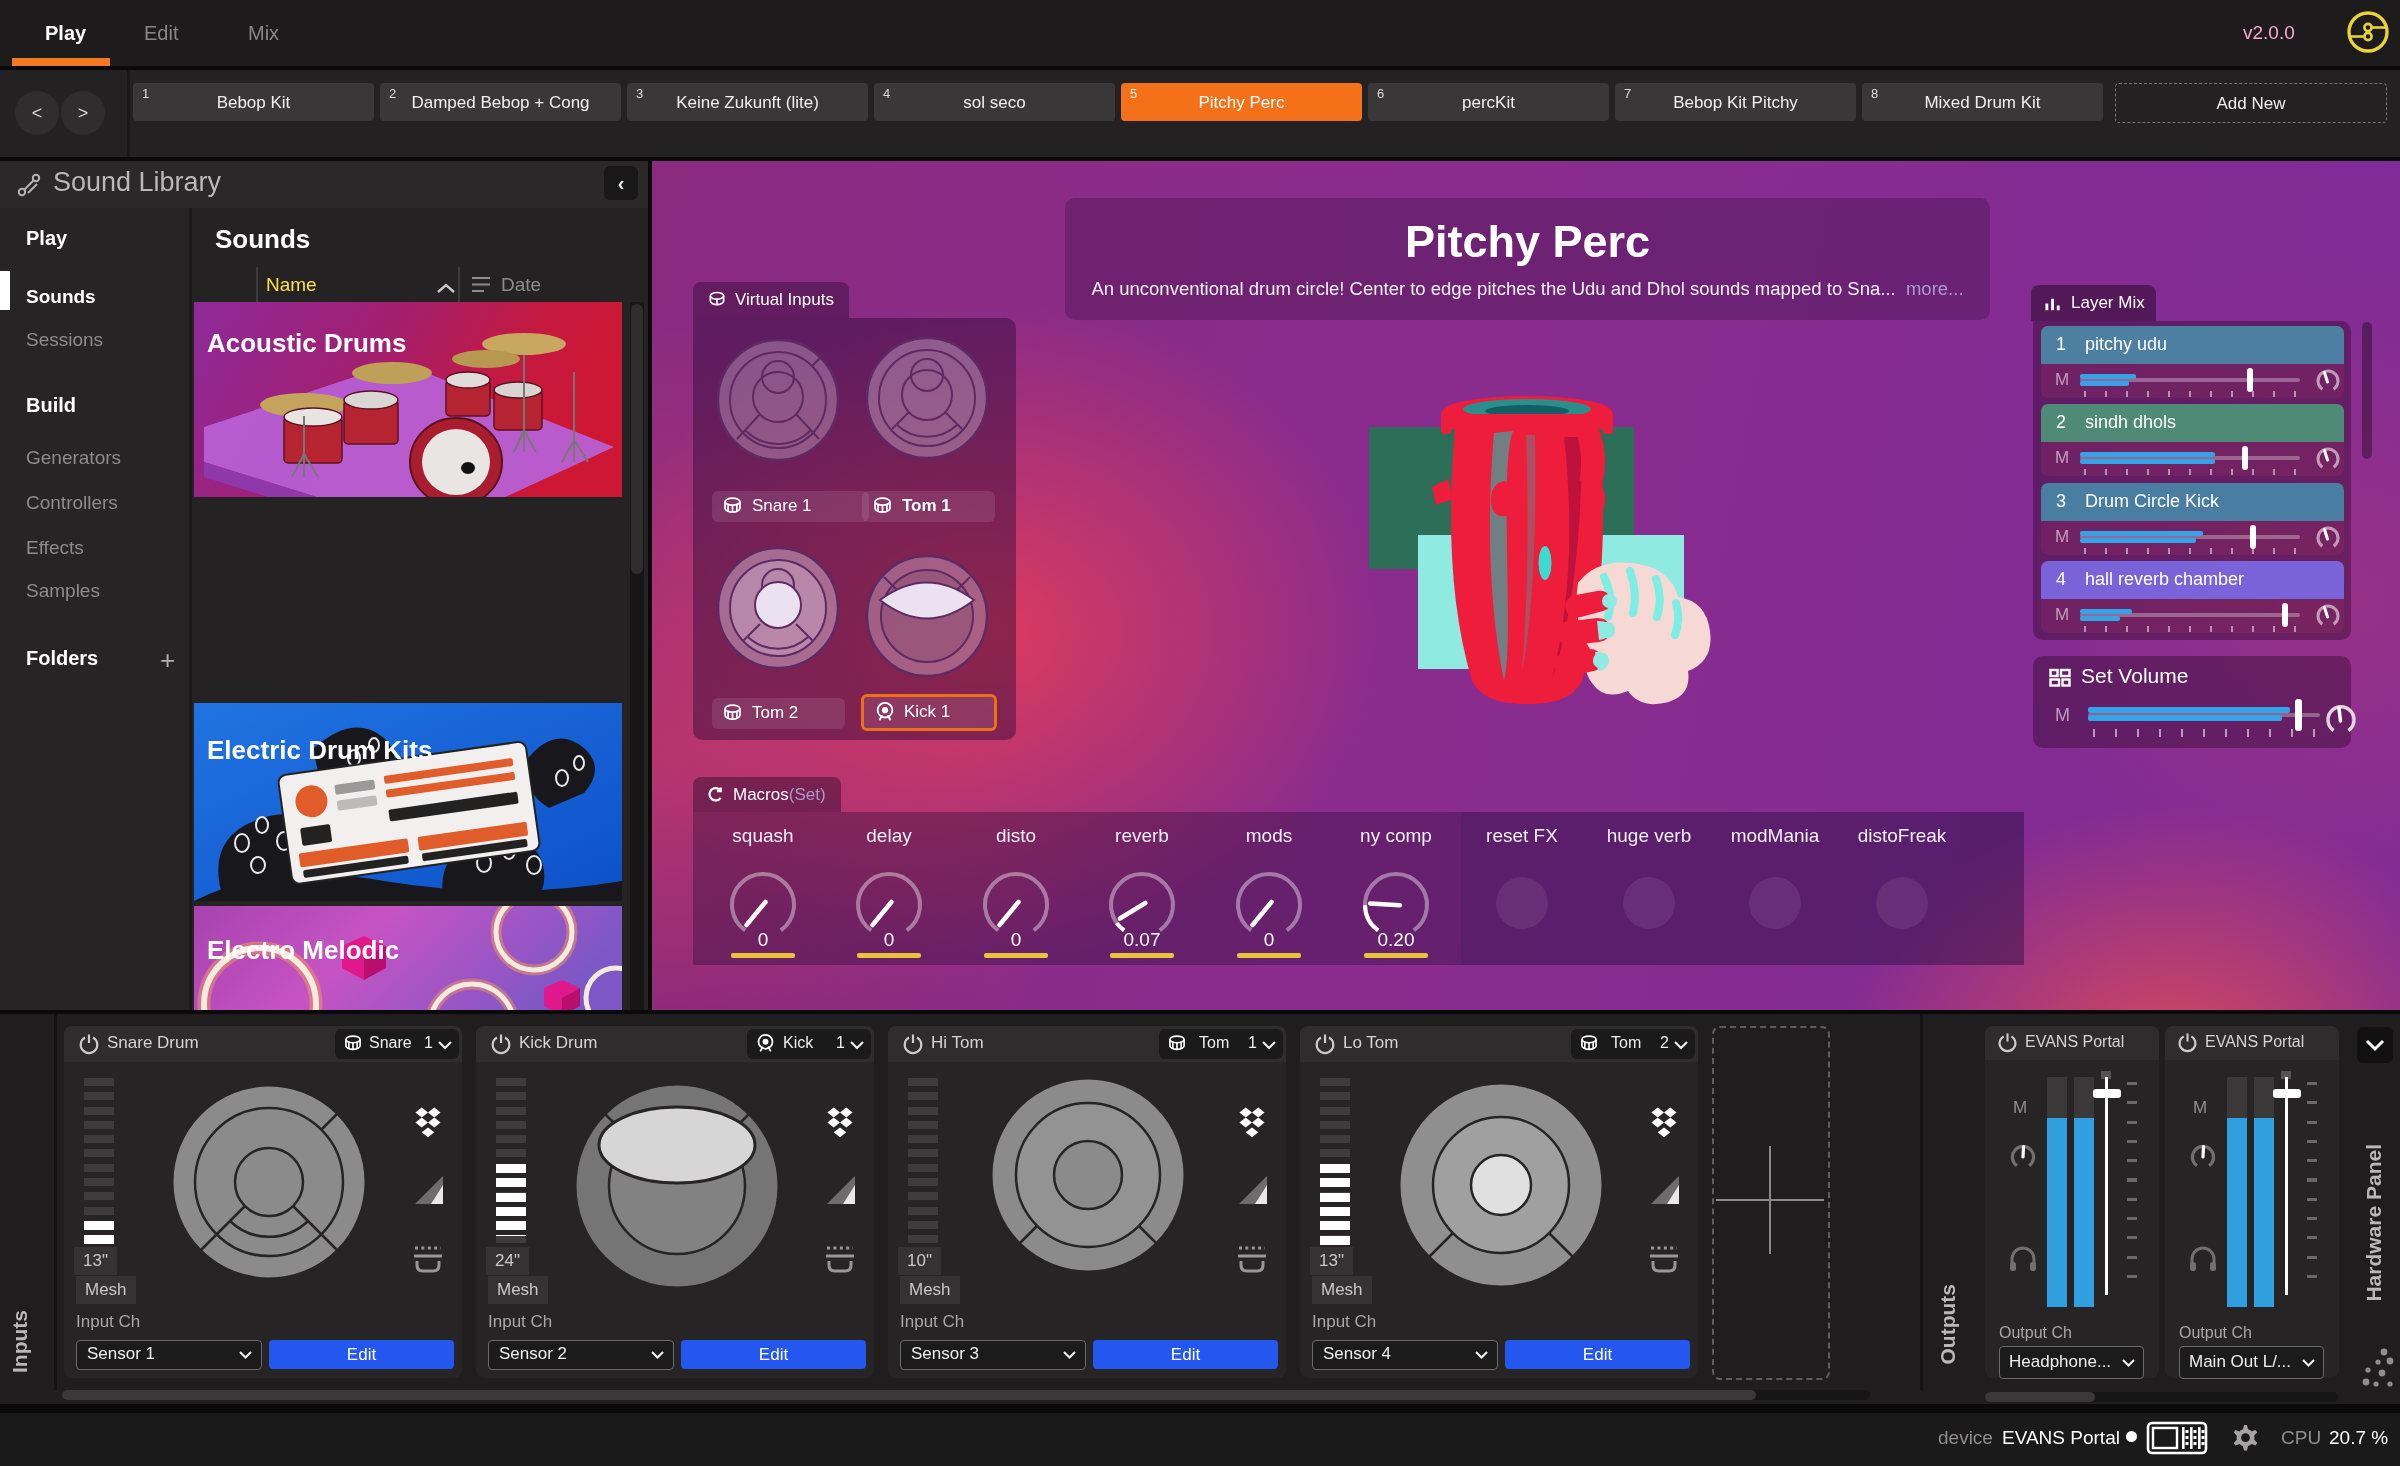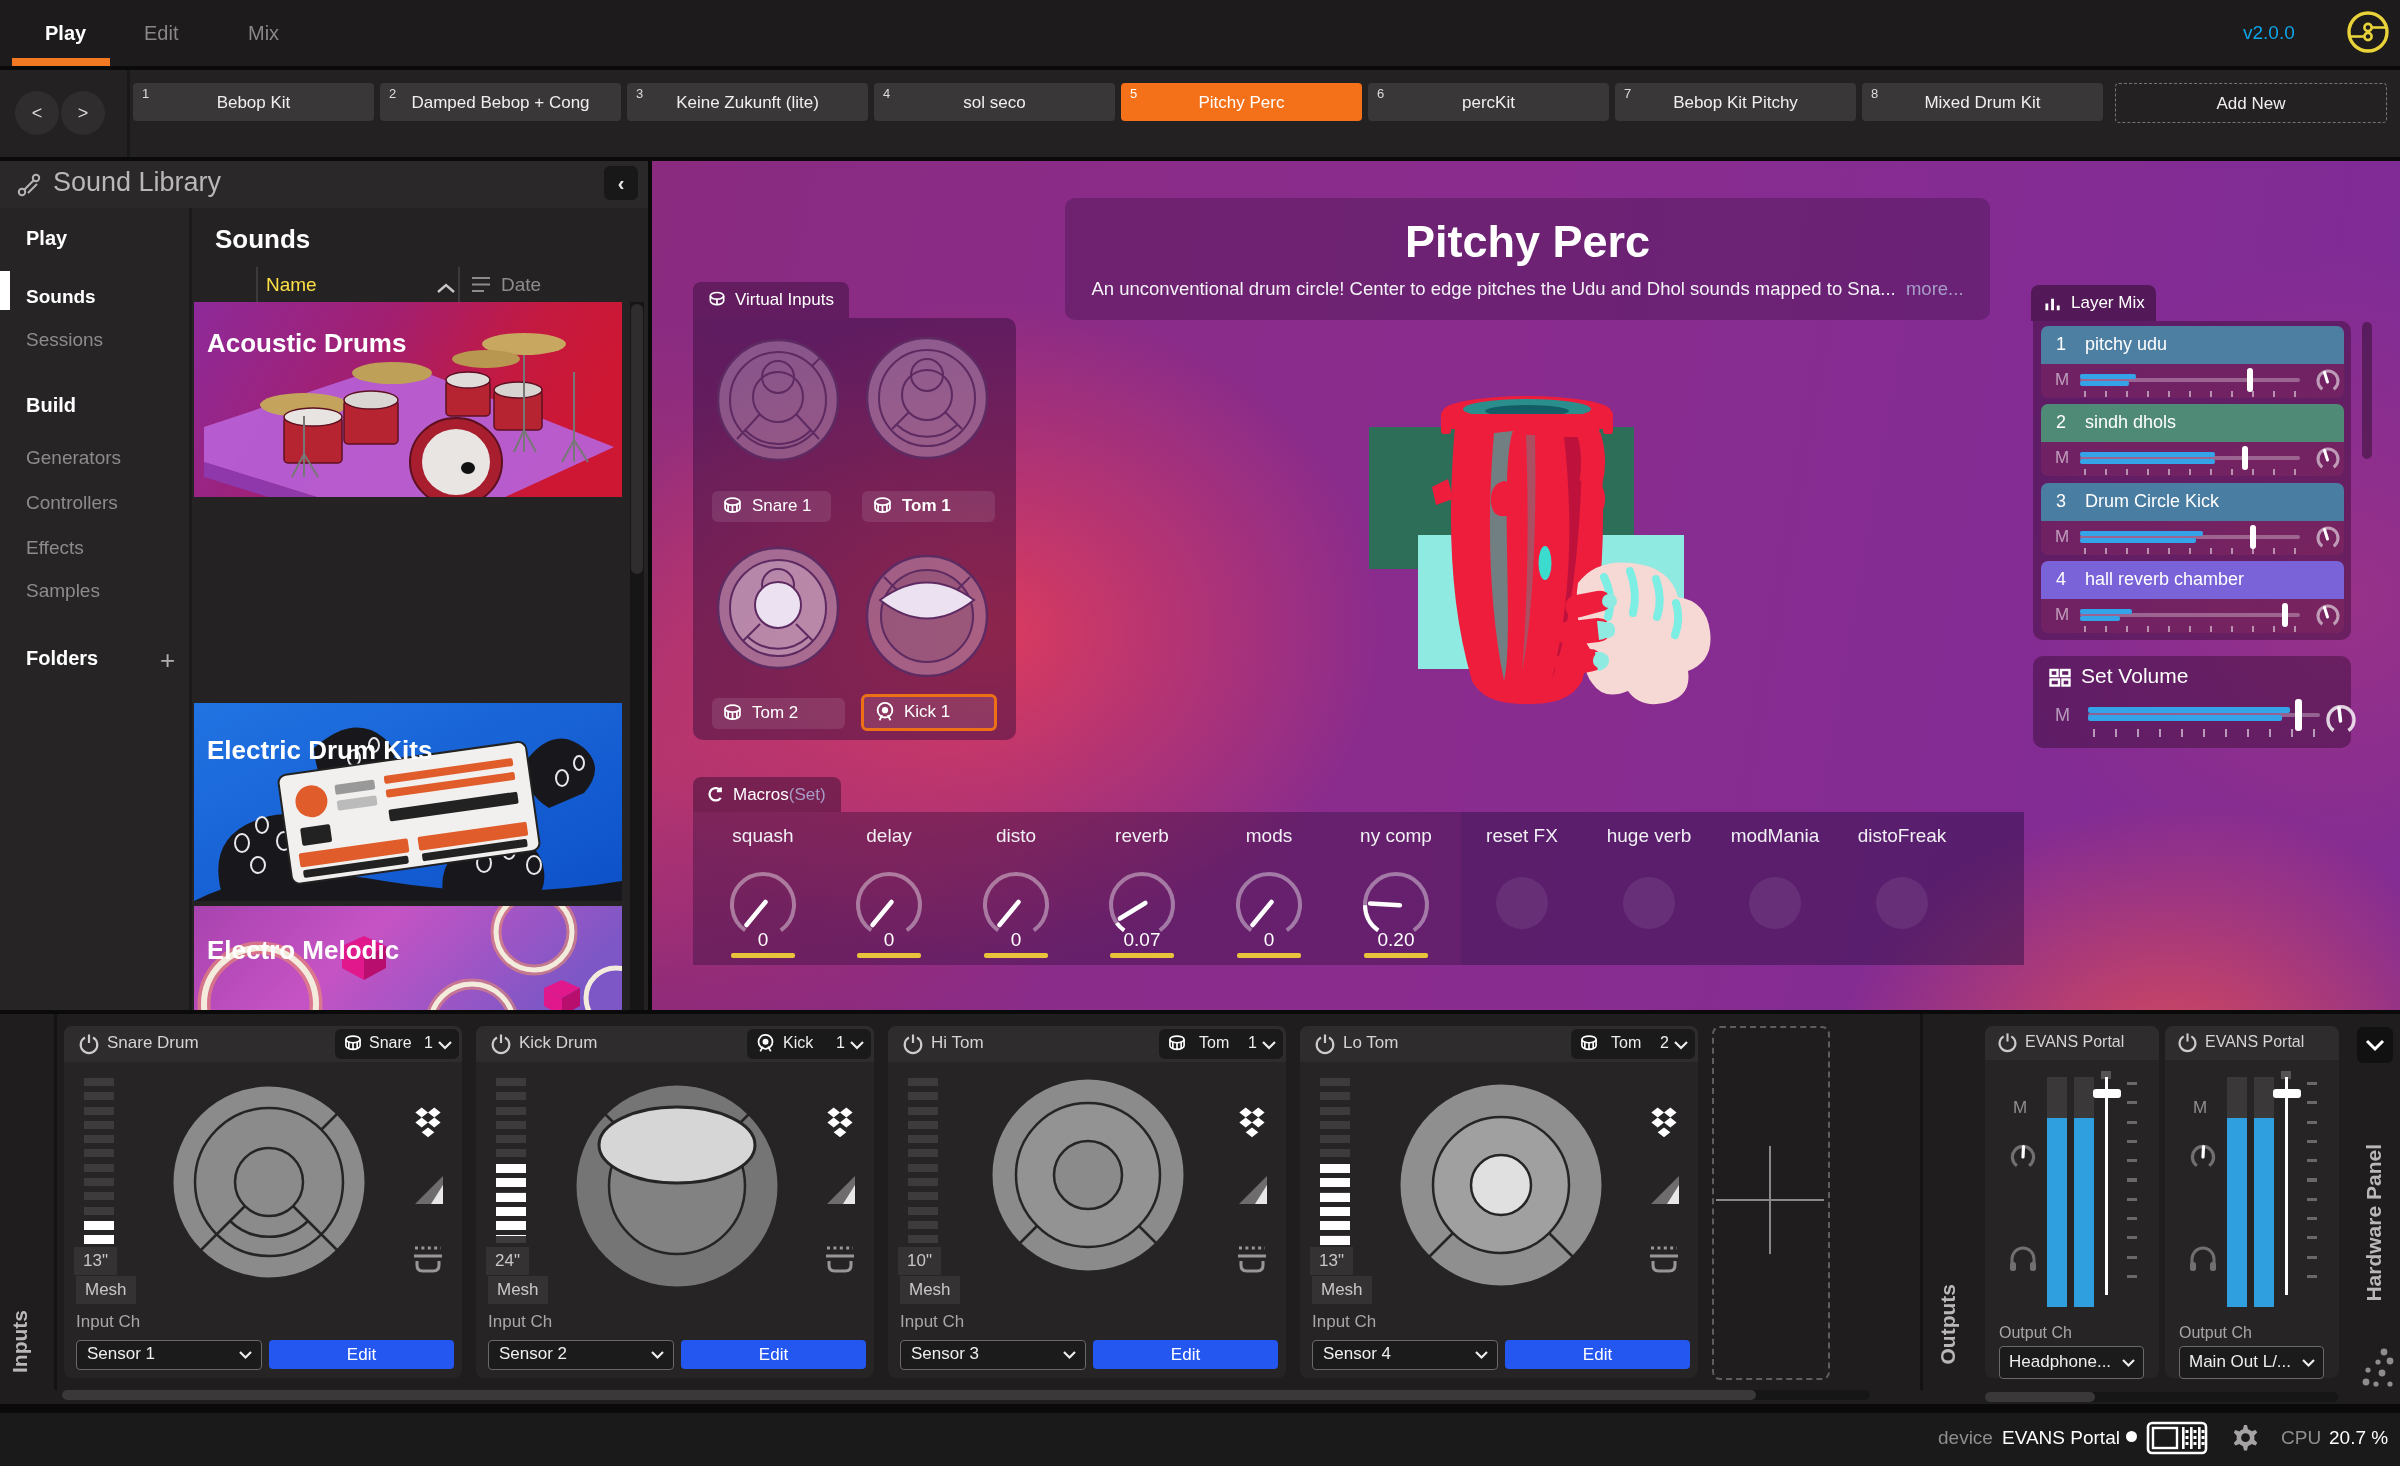--- a/index.html
+++ b/index.html
@@ -51,21 +51,21 @@
 </style>
 </head>
 <body>
 <div id="app">
 
 <div class="topbar">
   <div class="tab" style="left:45px;color:#fff;font-weight:bold;">Play</div>
   <div class="tab" style="left:144px;color:#888686;">Edit</div>
   <div class="tab" style="left:248px;color:#888686;">Mix</div>
   <div class="abs" style="left:12px;top:58px;width:98px;height:8px;background:#f27821;"></div>
-  <div class="abs" style="left:2243px;top:0;height:66px;line-height:66px;font-size:19px;color:#0ea5e9;">v2.0.0</div>
+  <div class="abs" style="left:2243px;top:0;height:66px;line-height:66px;font-size:19px;color:#f9a8d4;">v2.0.0</div>
   <svg class="abs" style="left:2346px;top:10px;" width="44" height="44" viewBox="0 0 44 44">
     <circle cx="22" cy="22" r="19" fill="none" stroke="#e8d33a" stroke-width="3.4"></circle>
     <circle cx="22" cy="17.5" r="3.6" fill="none" stroke="#e8d33a" stroke-width="2.6"></circle>
     <path d="M25.6 17.5 H41" stroke="#e8d33a" stroke-width="2.6"></path>
     <circle cx="22" cy="26.5" r="3.6" fill="none" stroke="#e8d33a" stroke-width="2.6"></circle>
     <path d="M18.4 26.5 H3" stroke="#e8d33a" stroke-width="2.6"></path>
   </svg>
 </div>
 
 <div class="kitrow">
@@ -343,21 +343,21 @@
     <path d="M97 29 L106 20" stroke="#5e2a62" stroke-width="2"></path>
   </svg>
   <svg class="abs" style="left:212px;top:174px;" width="126" height="126" viewBox="0 0 126 126">
     <circle cx="63" cy="63" r="60" fill="rgba(235,220,240,0.33)" stroke="#5e2a62" stroke-width="2.5"></circle>
     <circle cx="63" cy="63" r="48" fill="none" stroke="#5e2a62" stroke-width="2"></circle>
     <circle cx="63" cy="40" r="16" fill="none" stroke="#5e2a62" stroke-width="2"></circle>
     <circle cx="63" cy="60" r="25" fill="none" stroke="#5e2a62" stroke-width="2"></circle>
     <path d="M45 77 L28 94 M81 77 L98 94" stroke="#5e2a62" stroke-width="2"></path>
     <path d="M33 90 A 44 44 0 0 0 93 90" fill="none" stroke="#5e2a62" stroke-width="2"></path>
   </svg>
-  <div class="pill" style="left:60px;top:330px;width:119px;">
+  <div class="pill" style="left:60px;top:330px;width:157px;">
     <svg style="position:absolute;left:10px;top:5px;" width="21" height="21" viewBox="0 0 24 24">
           <ellipse cx="12" cy="6.5" rx="8.5" ry="4" fill="none" stroke="#fff" stroke-width="2"></ellipse>
           <path d="M3.5 6.5 V14 C3.5 16.5 7.5 18.5 12 18.5 C16.5 18.5 20.5 16.5 20.5 14 V6.5 M7 9.8 V17.6 M12 10.6 V18.6 M17 9.8 V17.6" fill="none" stroke="#fff" stroke-width="2"></path>
         </svg>
     <span style="position:absolute;left:40px;top:5px;">Snare 1</span>
   </div>
   <div class="pill" style="left:210px;top:330px;width:133px;font-weight:bold;">
     <svg style="position:absolute;left:10px;top:5px;" width="21" height="21" viewBox="0 0 24 24">
           <ellipse cx="12" cy="6.5" rx="8.5" ry="4" fill="none" stroke="#fff" stroke-width="2"></ellipse>
           <path d="M3.5 6.5 V14 C3.5 16.5 7.5 18.5 12 18.5 C16.5 18.5 20.5 16.5 20.5 14 V6.5 M7 9.8 V17.6 M12 10.6 V18.6 M17 9.8 V17.6" fill="none" stroke="#fff" stroke-width="2"></path>

